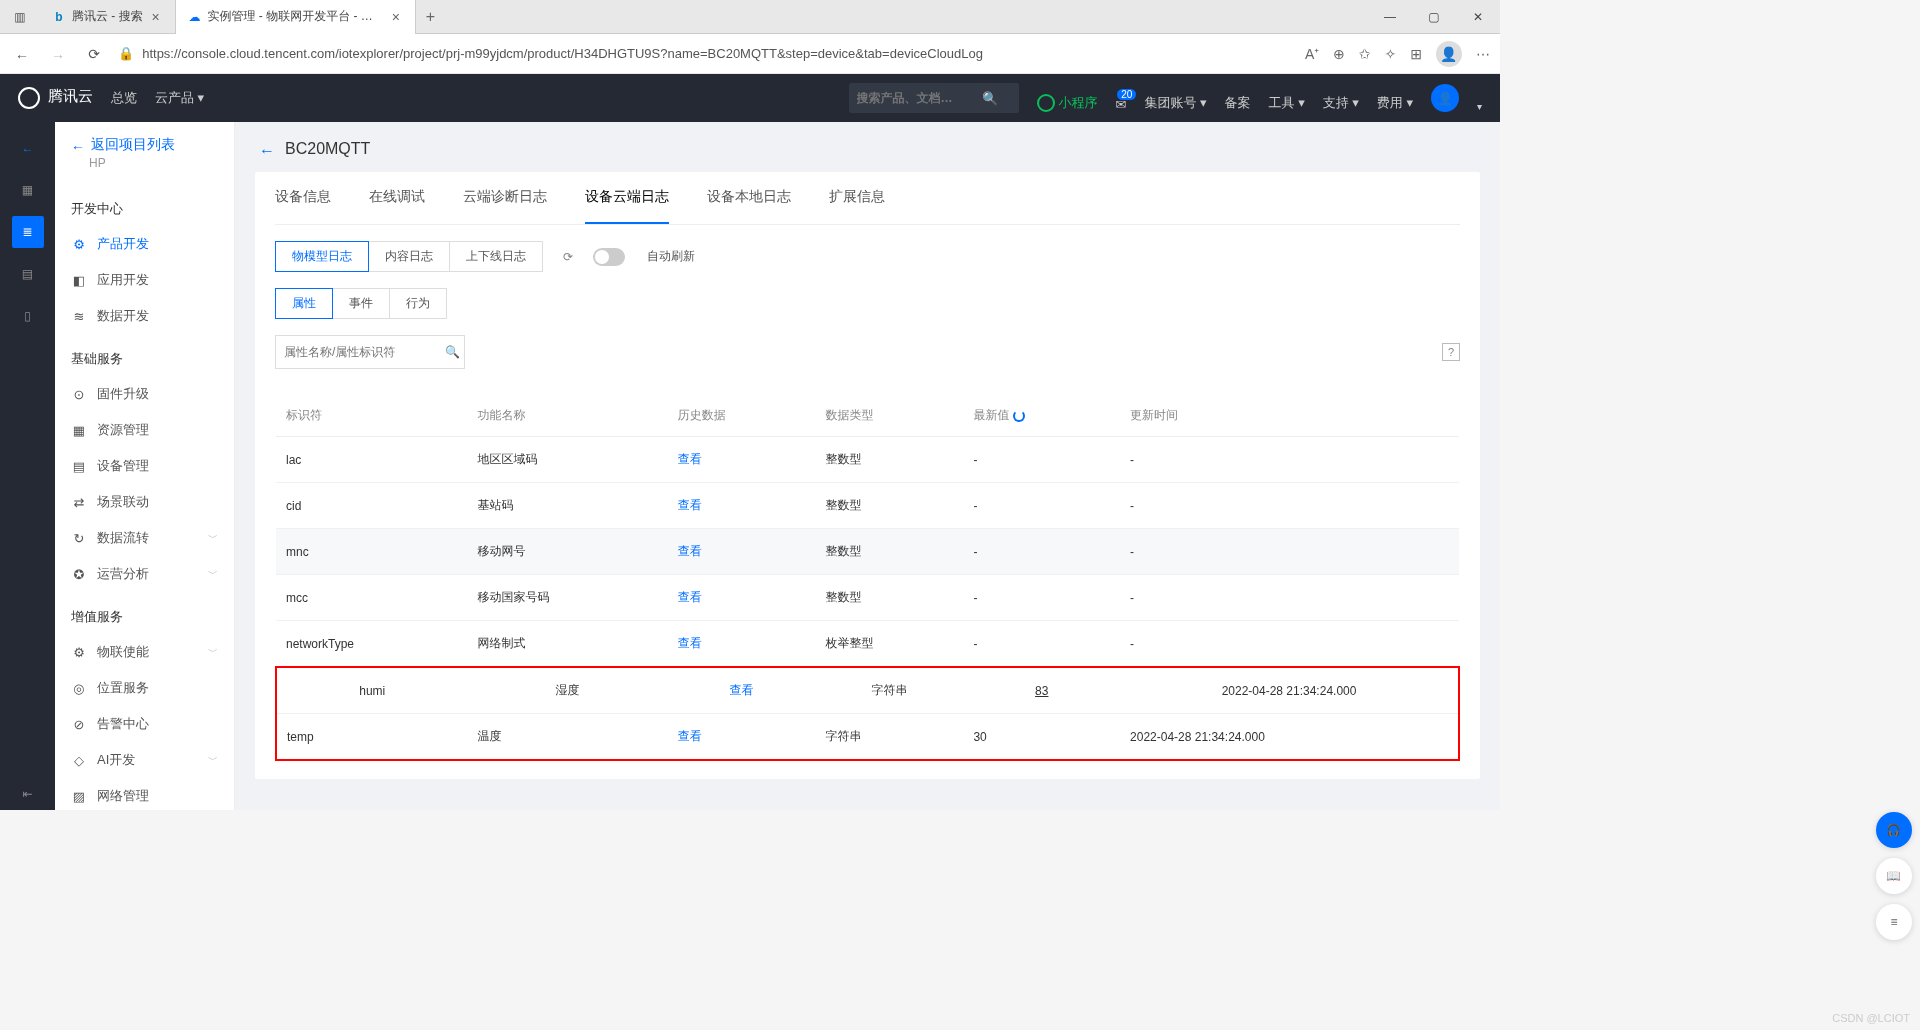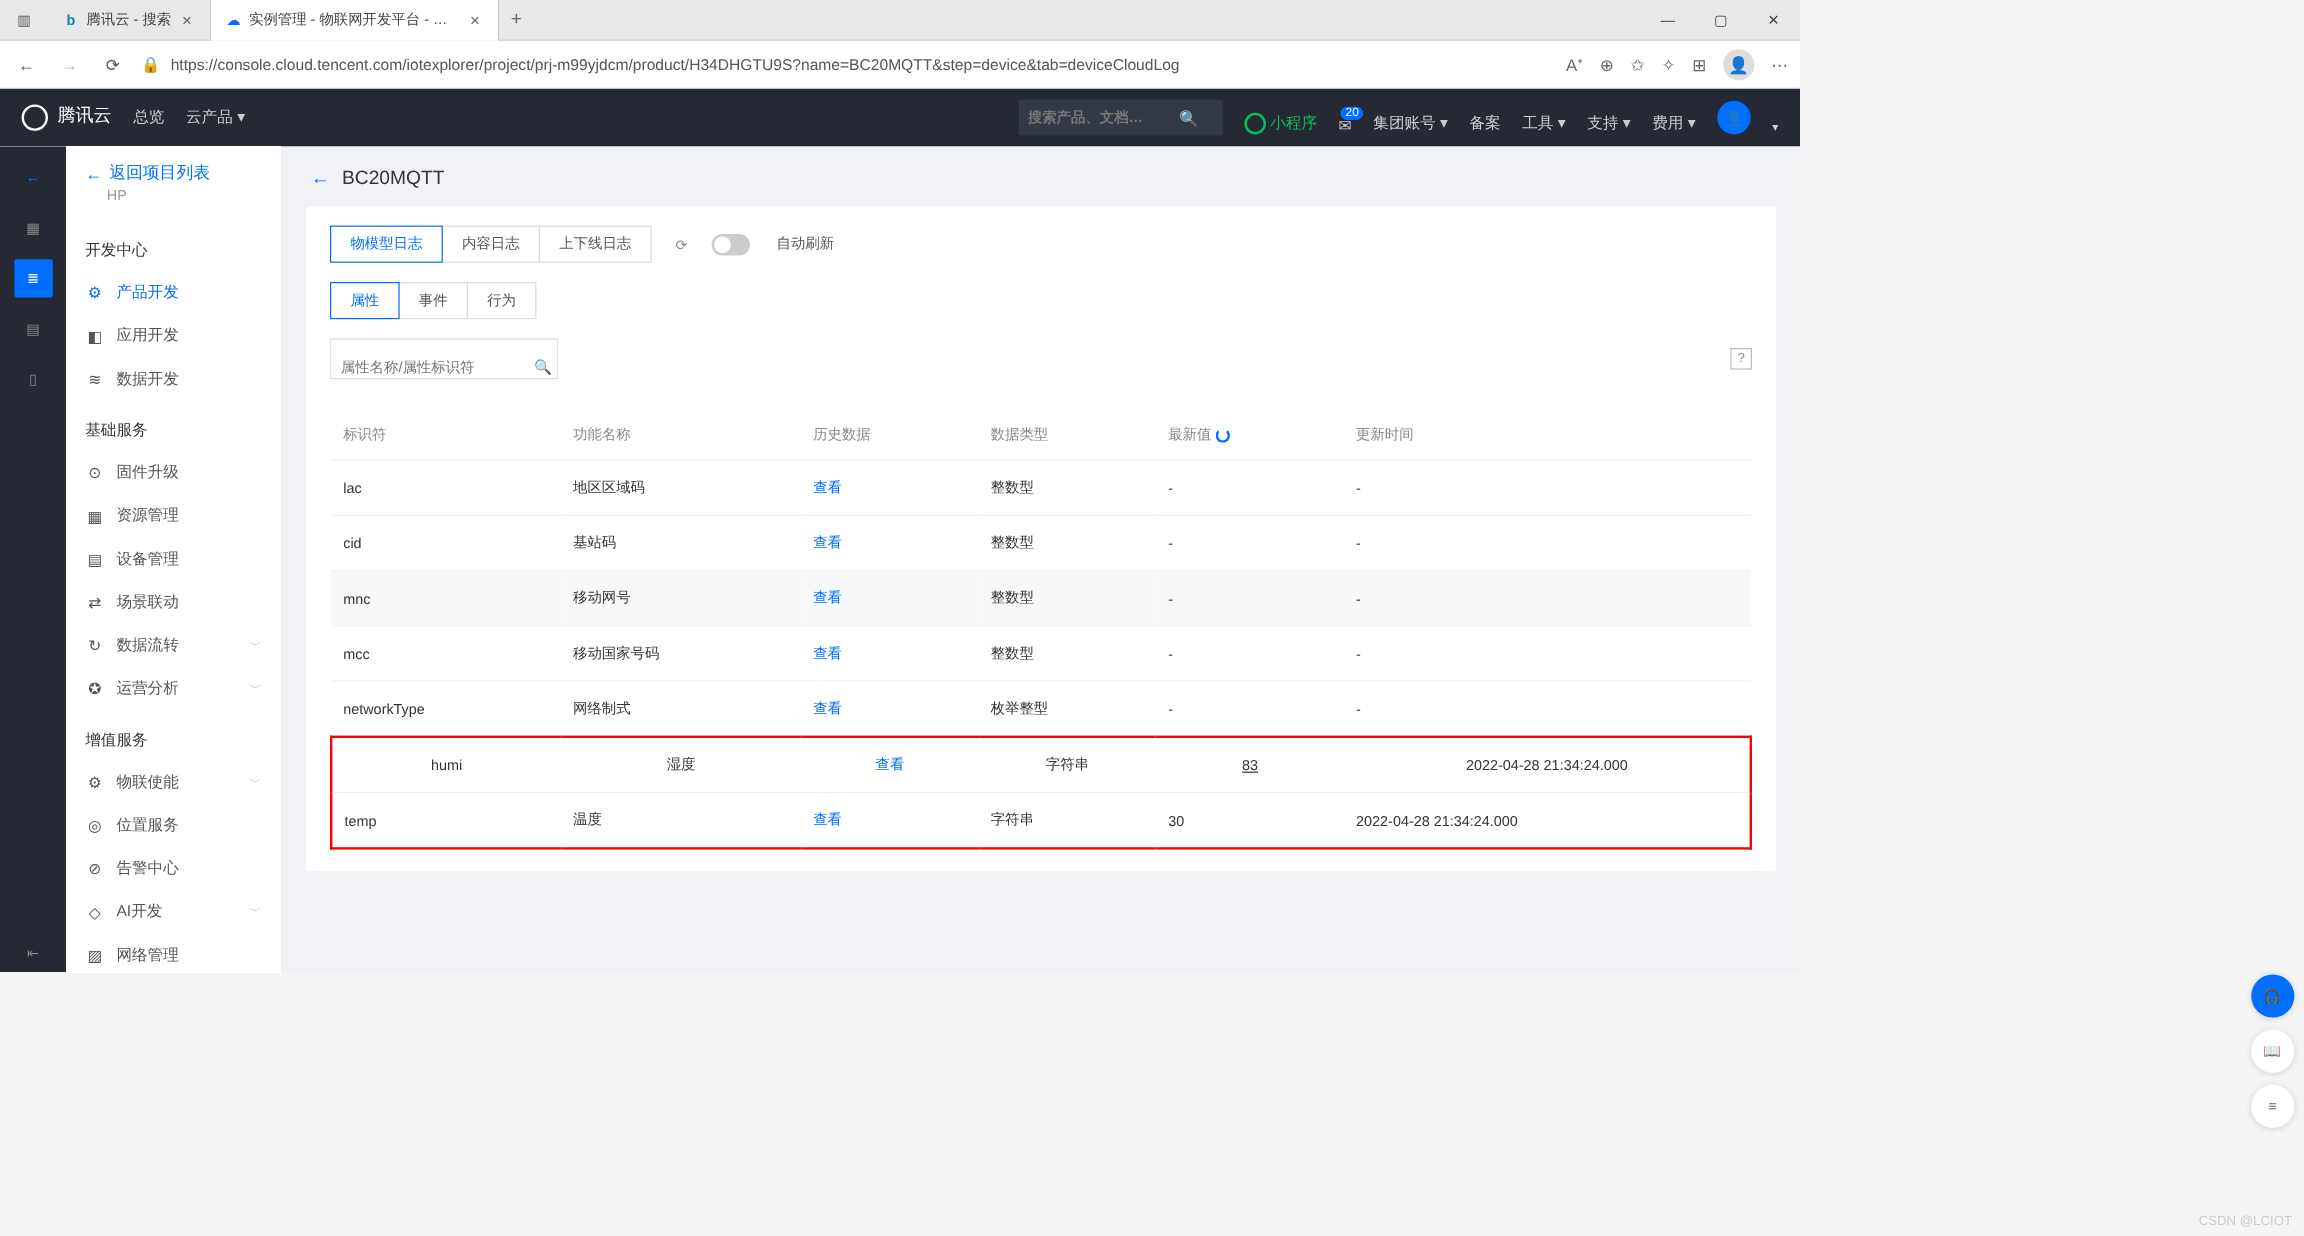--- a/index.html
+++ b/index.html
@@ -68,21 +68,21 @@
 .sub-row { display: flex; align-items: center; gap: 20px; padding: 16px 0; }
 .btn-group { display: flex; }
 .btn-group .btn { border: 1px solid #ddd; padding: 6px 16px; font-size: 12px; color: #555; background: #fff; margin-left: -1px; }
 .btn-group .btn:first-child { margin-left: 0; }
 .btn-group .btn.active { border-color: #006eff; color: #006eff; position: relative; z-index: 1; }
 .refresh { color: #888; }
 .toggle { display: flex; align-items: center; gap: 22px; color: #555; font-size: 12px; }
 .toggle .switch { width: 32px; height: 18px; background: #ccc; border-radius: 9px; position: relative; }
 .toggle .switch::after { content: ""; width: 14px; height: 14px; background: #fff; border-radius: 50%; position: absolute; top: 2px; left: 2px; }
 
-.search-attr { border: 1px solid #ddd; width: 190px; height: 29px; display: flex; align-items: flex-start; padding: 16px 8px; color: #aaa; gap: 6px; }
+.search-attr { border: 1px solid #ddd; width: 190px; height: 29px; display: flex; align-items: center; padding: 16px 8px; color: #aaa; gap: 6px; }
 .search-attr input { border: none; outline: none; flex: 1; font-size: 12px; }
 .help-icon { margin-left: auto; border: 1px solid #bbb; width: 18px; height: 18px; display: flex; align-items: center; justify-content: center; color: #888; font-size: 11px; }
 
 table { width: 100%; border-collapse: collapse; font-size: 12px; margin-top: 10px; }
 th { text-align: left; padding: 12px 10px; color: #888; font-weight: 400; border-bottom: 1px solid #eee; }
 td { padding: 14px 10px; border-bottom: 1px solid #f0f0f0; color: #333; }
 tr.hover-row { background: #f7f8fa; }
 .link { color: #006eff; }
 .spinner { display: inline-block; width: 12px; height: 12px; border: 2px solid #006eff; border-top-color: transparent; border-radius: 50%; margin-left: 4px; vertical-align: middle; }
 .highlight-box { outline: 2px solid red; outline-offset: -1px; text-align: center; }
@@ -247,20 +247,28 @@
         </div>
     </div>
 
     <div class="main">
       <div class="page-head">
         <span class="back">←</span>
         <h2>BC20MQTT</h2>
       </div>
 
       <div class="panel">
+        <div class="tabs-row" id="device-tabs">
+            <div class="tabx">设备信息</div>
+            <div class="tabx">在线调试</div>
+            <div class="tabx">云端诊断日志</div>
+            <div class="tabx active">设备云端日志</div>
+            <div class="tabx">设备本地日志</div>
+            <div class="tabx">扩展信息</div>
+          </div>
 
         <div class="sub-row">
           <div class="btn-group" id="log-types">
               <div class="btn active">物模型日志</div>
               <div class="btn">内容日志</div>
               <div class="btn">上下线日志</div>
             </div>
           <span class="refresh">⟳</span>
           <div class="toggle">
             <span class="switch"></span>

